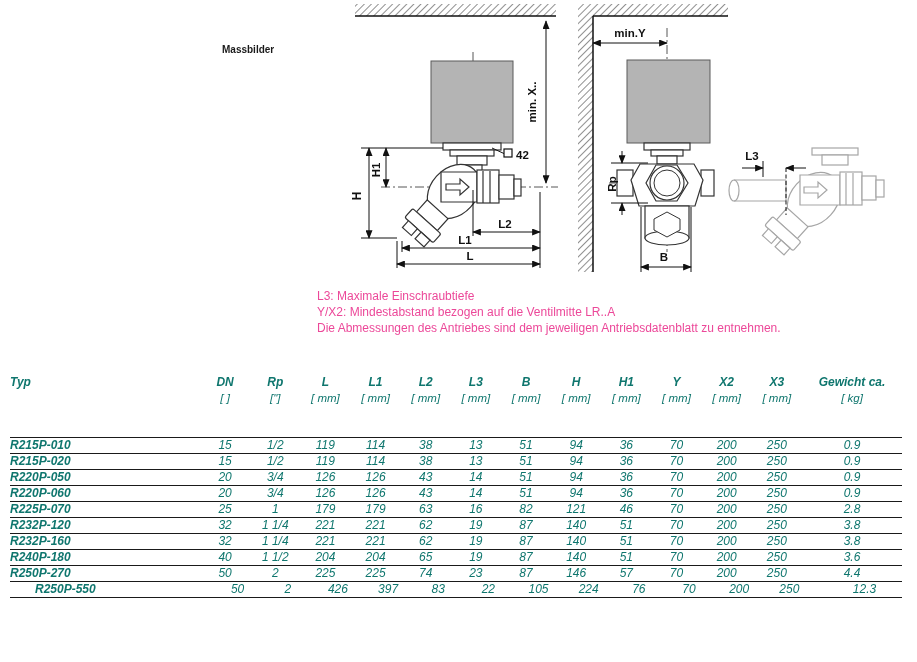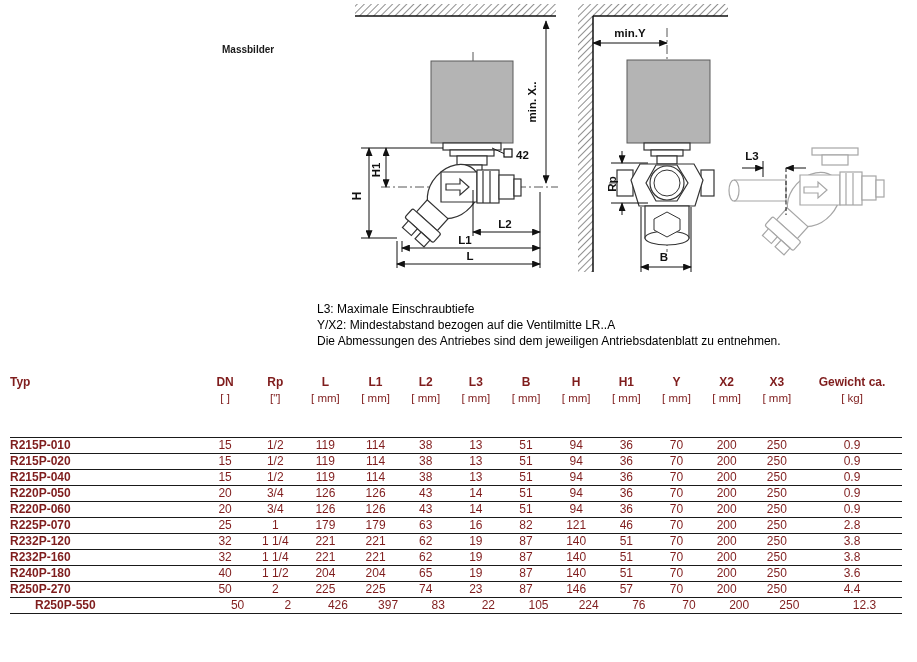--- a/index.html
+++ b/index.html
@@ -3,23 +3,23 @@
 <meta charset="utf-8">
 <style>
   html,body{margin:0;padding:0;background:#fff;}
   .page{position:relative;width:917px;height:662px;background:#fff;overflow:hidden;
         font-family:"Liberation Sans","DejaVu Sans",sans-serif;color:#1a1a1a;}
   .title{position:absolute;left:222px;top:4px;font-size:10px;font-weight:bold;margin-top:40px;}
   svg{position:absolute;left:0;top:0;}
   svg text{font-family:"Liberation Sans","DejaVu Sans",sans-serif;fill:#111;}
   .dimlbl{font-weight:bold;font-size:11.5px;}
   .dimlbl-lg{font-weight:bold;font-size:12px;}
-  .notes{position:absolute;left:317px;top:302px;font-size:12px;line-height:15.8px;color:#000000;}
+  .notes{position:absolute;left:317px;top:289px;font-size:12px;line-height:15.8px;color:#ec4899;}
   .dims-table{position:absolute;left:10px;top:373px;width:892px;border-collapse:collapse;
-              table-layout:fixed;font-size:12px;color:#7f1d1d;}
+              table-layout:fixed;font-size:12px;color:#0f766e;font-style:italic;}
   .dims-table th{height:62px;vertical-align:top;padding:2px 0 0 0;text-align:center;font-weight:normal;}
   .dims-table th .cl{font-weight:bold;font-size:12px;line-height:14px;}
   .dims-table th .cu{font-size:11.5px;line-height:14px;margin-top:2px;white-space:pre;}
   .dims-table th.typ,.dims-table td.typ{text-align:left;}
   .dims-table th:first-child{width:190px;}
   .dims-table th:last-child{width:100px;}
   .dims-table td{height:15px;padding:0;text-align:center;border-top:1.5px solid #1a1a1a;line-height:15px;}
   .dims-table td.typ{font-weight:bold;}
   .dims-table tbody tr:last-child td{border-bottom:1.5px solid #1a1a1a;padding-left:25px;}
 </style>
@@ -292,36 +292,20 @@
           <td>13</td>
           <td>51</td>
           <td>94</td>
           <td>36</td>
           <td>70</td>
           <td>200</td>
           <td>250</td>
           <td>0.9</td>
         </tr>
         <tr>
-          <td class="typ">R215P-040</td>
-          <td>15</td>
-          <td>1/2</td>
-          <td>119</td>
-          <td>114</td>
-          <td>38</td>
-          <td>13</td>
-          <td>51</td>
-          <td>94</td>
-          <td>36</td>
-          <td>70</td>
-          <td>200</td>
-          <td>250</td>
-          <td>0.9</td>
-        </tr>
-        <tr>
           <td class="typ">R220P-050</td>
           <td>20</td>
           <td>3/4</td>
           <td>126</td>
           <td>126</td>
           <td>43</td>
           <td>14</td>
           <td>51</td>
           <td>94</td>
           <td>36</td>

